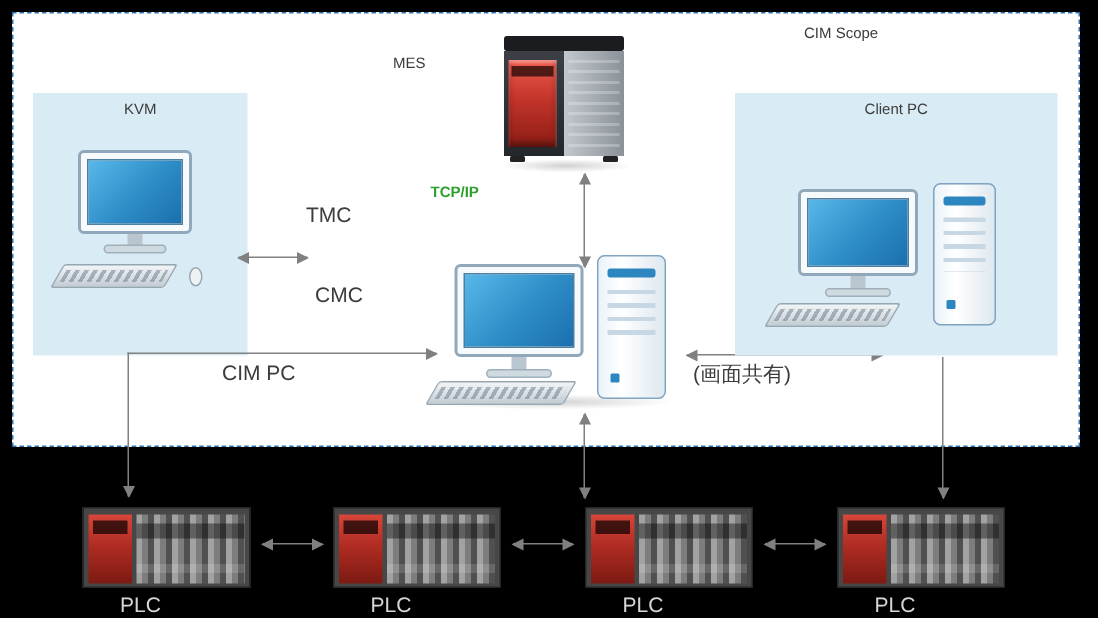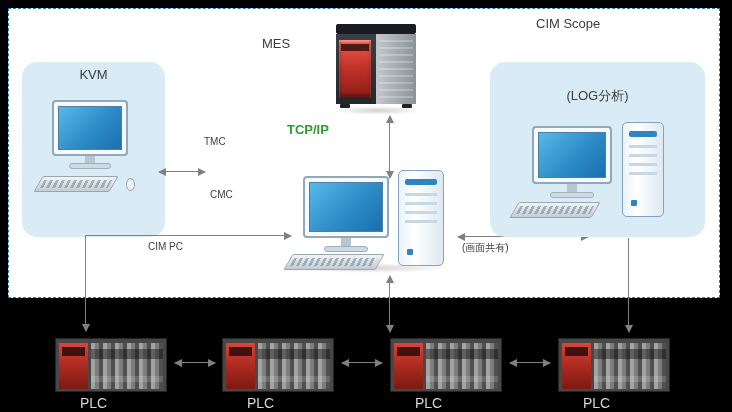--- a/index.html
+++ b/index.html
@@ -1,29 +1,29 @@
 <!DOCTYPE html>
 <html><head>
 <meta charset="utf-8">
 <style>
   * { margin:0; padding:0; box-sizing:border-box; }
   html,body { background:#000; }
   body { font-family:"Liberation Sans", sans-serif; }
   #stage { position:relative; width:732px; height:412px; background:#000; overflow:hidden; }
 
   .abs { position:absolute; }
-  .lbl { position:absolute; color:#3c3c3c; font-size:13px; line-height:1.1; white-space:nowrap; }
-  .lbl-sm { font-size:10px; }
+  .lbl { position:absolute; color:#3c3c3c; font-size:10px; line-height:1.1; white-space:nowrap; }
+  .lbl-sm { font-size:14px; }
 
   
   .scope { position:absolute; left:8px; top:8px; width:712px; height:290px;
            background:#ffffff; border:1px dashed #2e75b6; }
 
   
-  .panel { position:absolute; background:#d9ecf6;border-radius:15px; }
+  .panel { position:absolute; background:#d9ecf6; }
 
   
   .h-arrow { position:absolute; height:0; border-top:1px solid #808080; }
   .h-arrow.hl::before { content:""; position:absolute; left:-1px; top:-4.5px; width:0; height:0;
       border-top:4px solid transparent; border-bottom:4px solid transparent; border-right:8px solid #808080; }
   .h-arrow.hr::after { content:""; position:absolute; right:-1px; top:-4.5px; width:0; height:0;
       border-top:4px solid transparent; border-bottom:4px solid transparent; border-left:8px solid #808080; }
   .v-arrow { position:absolute; width:0; border-left:1px solid #808080; }
   .v-arrow.ht::before { content:""; position:absolute; top:-1px; left:-4.5px; width:0; height:0;
       border-left:4px solid transparent; border-right:4px solid transparent; border-bottom:8px solid #808080; }
@@ -131,21 +131,21 @@
       <div class="tower-btn" style="left:8px; bottom:10px;"></div>
     </div>
   </div>
 
   <div class="h-arrow hl hr" style="left:458px; top:236px; width:130px;"></div>
   <div class="lbl lbl-sm" style="left:462px; top:242px;">(画面共有)</div>
 
   <div class="v-arrow ht hb" style="left:389px; top:276px; height:56px;"></div>
 
   <div class="panel" style="left:490px; top:62px; width:215px; height:175px;">
-    <div class="lbl center" style="left:0; top:27px; width:100%;">(LOG分析)</div>
+    <div class="lbl center" style="left:0; top:6px; width:100%;">Client PC</div>
     <div class="abs" style="left:0; top:0; width:100%; height:100%;">
       <div class="monitor" style="left:42px; top:64px; width:80px; height:58px;">
         <div class="screen"></div>
       </div>
       <div class="stand" style="left:77px; top:122px; width:10px; height:8px;"></div>
       <div class="mbase" style="left:60px; top:130px; width:44px; height:6px;"></div>
       <div class="keyboard" style="left:24px; top:140px; width:82px; height:16px;"></div>
       <div class="tower" style="left:132px; top:60px; width:42px; height:95px;">
         <div class="tower-btn" style="left:8px; bottom:10px;"></div>
       </div>

